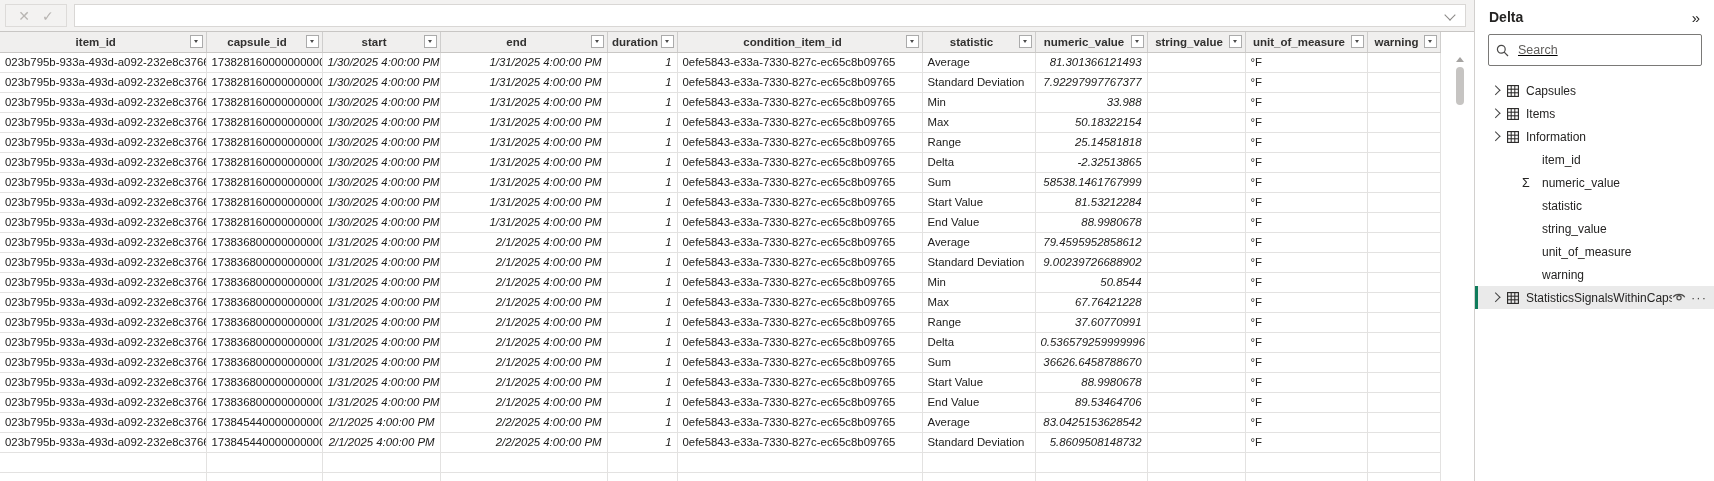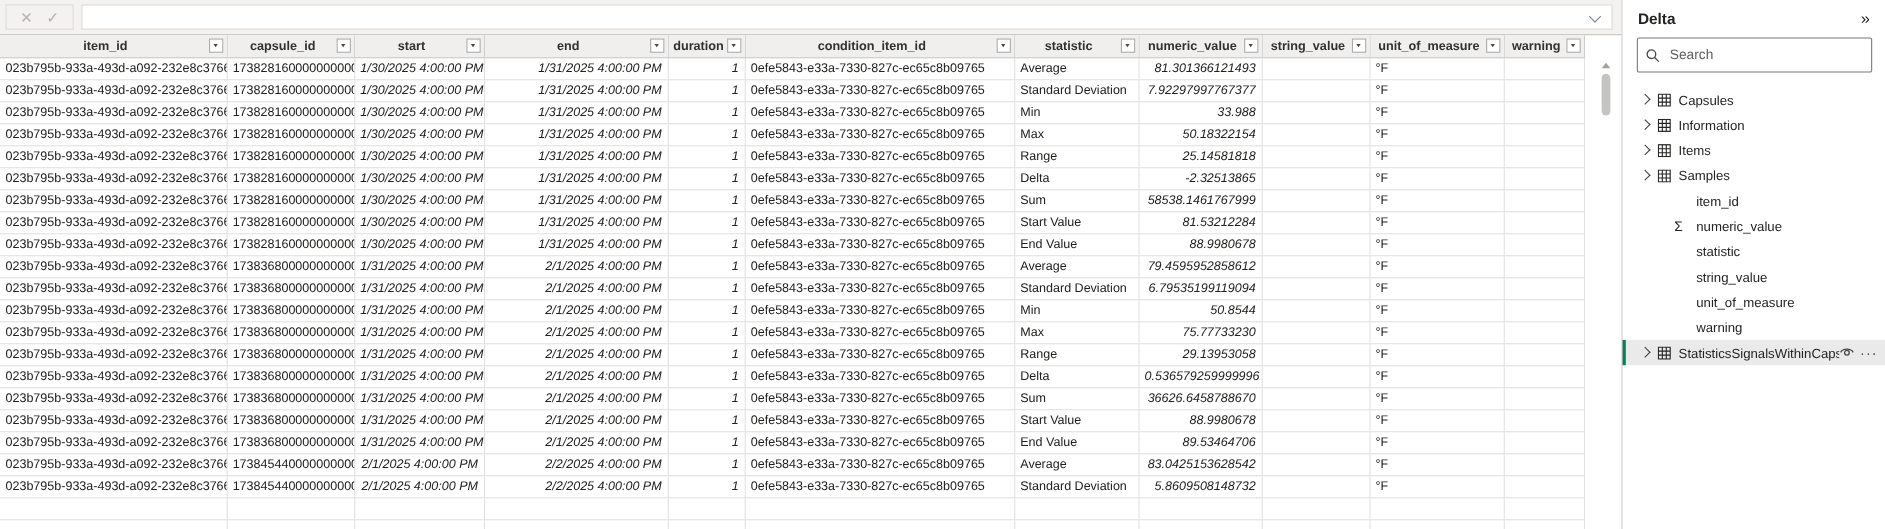--- a/index.html
+++ b/index.html
@@ -45,21 +45,21 @@
               border-bottom:5px solid #a5a3a1; margin:5px auto 5px; cursor:pointer; }
   .vs-thumb { width:8px; height:38px; background:#c6c4c2; border-radius:4px; margin:0 auto; cursor:pointer; }
 
   
   .panel { position:absolute; left:1474px; top:0; width:240px; height:481px;
            border-left:1px solid #d2d0ce; box-sizing:border-box; background:#fff; }
   .panel-header { display:flex; align-items:center; padding:9px 14px 6px 14px; }
   .panel-title { font-size:14px; font-weight:bold; color:#252423; }
   .panel-collapse { margin-left:auto; font-size:15px; color:#252423; line-height:1; cursor:pointer; }
   .search-box { margin:3px 12px 8px 13px; height:25px; border:1px solid #7a7977; border-radius:2px;
-                display:flex; align-items:center; padding:15px 7px; gap:6px; box-sizing:border-box; }
+                display:flex; align-items:center; padding:15px 7px; gap:6px; box-sizing:border-box;text-decoration:underline; }
   .search-field { border:none; outline:none; flex:1; min-width:0; background:transparent;
                   font:12.5px "Liberation Sans","DejaVu Sans",sans-serif; color:#252423; }
   .search-field::placeholder { color:#605e5c; }
 
   .tree { padding-top:5px; }
   .tree-row { height:23px; display:flex; align-items:center; padding-left:17px;
               font-size:12px; color:#252423; box-sizing:border-box; cursor:pointer; }
   .tree-row.selected { background:#eaeaea; border-left:3px solid var(--accent,#0f7b5b); padding-left:14px; }
   .chev-box { width:15px; display:flex; align-items:center; flex:none; }
   .chev-r { width:5.5px; height:5.5px; border-right:1.3px solid #424242; border-bottom:1.3px solid #424242;
@@ -274,21 +274,21 @@
             <td></td>
           </tr>
           <tr>
             <td>023b795b-933a-493d-a092-232e8c3766d2</td>
             <td class="al-right">1738368000000000000</td>
             <td class="al-right ital">1/31/2025 4:00:00 PM</td>
             <td class="al-right ital">2/1/2025 4:00:00 PM</td>
             <td class="al-right ital">1</td>
             <td>0efe5843-e33a-7330-827c-ec65c8b09765</td>
             <td>Standard Deviation</td>
-            <td class="al-right ital">6.79535199119094</td>
+            <td class="al-right ital">9.00239726688902</td>
             <td></td>
             <td>°F</td>
             <td></td>
           </tr>
           <tr>
             <td>023b795b-933a-493d-a092-232e8c3766d2</td>
             <td class="al-right">1738368000000000000</td>
             <td class="al-right ital">1/31/2025 4:00:00 PM</td>
             <td class="al-right ital">2/1/2025 4:00:00 PM</td>
             <td class="al-right ital">1</td>
@@ -300,34 +300,34 @@
             <td></td>
           </tr>
           <tr>
             <td>023b795b-933a-493d-a092-232e8c3766d2</td>
             <td class="al-right">1738368000000000000</td>
             <td class="al-right ital">1/31/2025 4:00:00 PM</td>
             <td class="al-right ital">2/1/2025 4:00:00 PM</td>
             <td class="al-right ital">1</td>
             <td>0efe5843-e33a-7330-827c-ec65c8b09765</td>
             <td>Max</td>
-            <td class="al-right ital">75.77733230</td>
+            <td class="al-right ital">67.76421228</td>
             <td></td>
             <td>°F</td>
             <td></td>
           </tr>
           <tr>
             <td>023b795b-933a-493d-a092-232e8c3766d2</td>
             <td class="al-right">1738368000000000000</td>
             <td class="al-right ital">1/31/2025 4:00:00 PM</td>
             <td class="al-right ital">2/1/2025 4:00:00 PM</td>
             <td class="al-right ital">1</td>
             <td>0efe5843-e33a-7330-827c-ec65c8b09765</td>
             <td>Range</td>
-            <td class="al-right ital">29.13953058</td>
+            <td class="al-right ital">37.60770991</td>
             <td></td>
             <td>°F</td>
             <td></td>
           </tr>
           <tr>
             <td>023b795b-933a-493d-a092-232e8c3766d2</td>
             <td class="al-right">1738368000000000000</td>
             <td class="al-right ital">1/31/2025 4:00:00 PM</td>
             <td class="al-right ital">2/1/2025 4:00:00 PM</td>
             <td class="al-right ital">1</td>
@@ -468,45 +468,33 @@
         <div class="tree-row">
           <span class="chev-box">
             <span class="chev-r"></span>
           </span>
           <span class="icon-box">
             <svg width="12" height="12" viewBox="0 0 12 12">
               <rect x="0.6" y="0.6" width="10.8" height="10.8" fill="none" stroke="#252423" stroke-width="1.1"></rect>
               <path d="M0.6 4.2h10.8M0.6 7.8h10.8M4.2 0.6v10.8M7.8 0.6v10.8" fill="none" stroke="#252423" stroke-width="1"></path>
             </svg>
           </span>
-          <span class="tree-label">Information</span>
+          <span class="tree-label">Items</span>
         </div>
         <div class="tree-row">
           <span class="chev-box">
             <span class="chev-r"></span>
           </span>
           <span class="icon-box">
             <svg width="12" height="12" viewBox="0 0 12 12">
               <rect x="0.6" y="0.6" width="10.8" height="10.8" fill="none" stroke="#252423" stroke-width="1.1"></rect>
               <path d="M0.6 4.2h10.8M0.6 7.8h10.8M4.2 0.6v10.8M7.8 0.6v10.8" fill="none" stroke="#252423" stroke-width="1"></path>
             </svg>
           </span>
-          <span class="tree-label">Items</span>
-        </div>
-        <div class="tree-row">
-          <span class="chev-box">
-            <span class="chev-r"></span>
-          </span>
-          <span class="icon-box">
-            <svg width="12" height="12" viewBox="0 0 12 12">
-              <rect x="0.6" y="0.6" width="10.8" height="10.8" fill="none" stroke="#252423" stroke-width="1.1"></rect>
-              <path d="M0.6 4.2h10.8M0.6 7.8h10.8M4.2 0.6v10.8M7.8 0.6v10.8" fill="none" stroke="#252423" stroke-width="1"></path>
-            </svg>
-          </span>
-          <span class="tree-label">Samples</span>
+          <span class="tree-label">Information</span>
         </div>
         <div class="tree-row child">
           <span class="icon-box"></span>
           <span class="tree-label">item_id</span>
         </div>
         <div class="tree-row child">
           <span class="icon-box">Σ</span>
           <span class="tree-label">numeric_value</span>
         </div>
         <div class="tree-row child">

